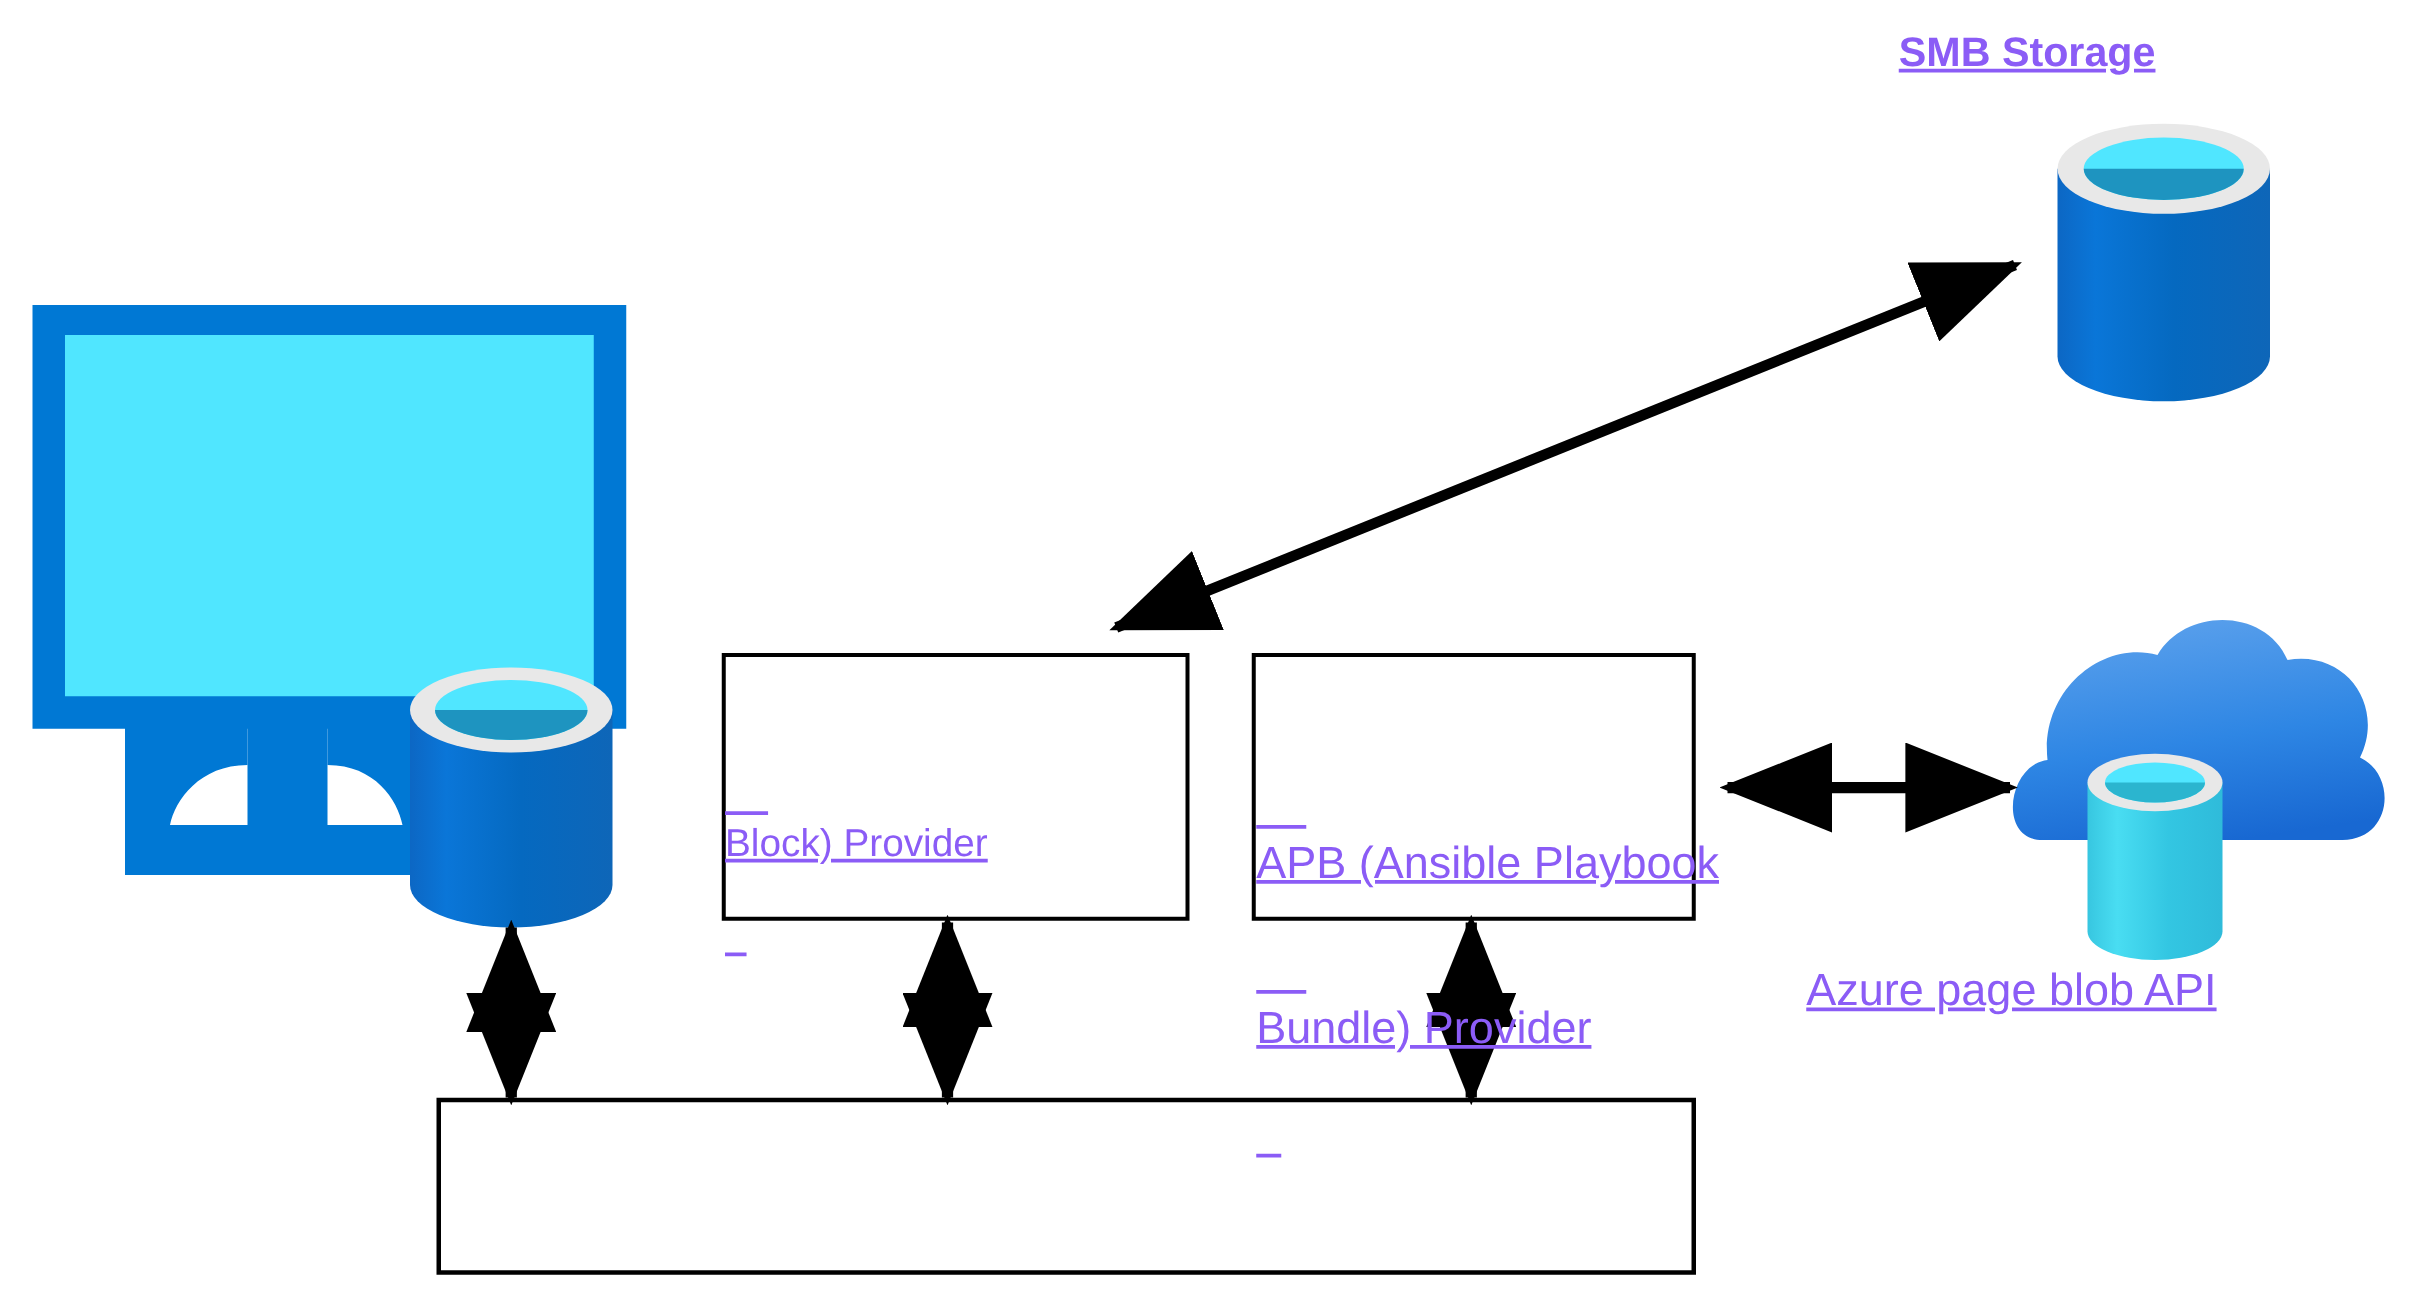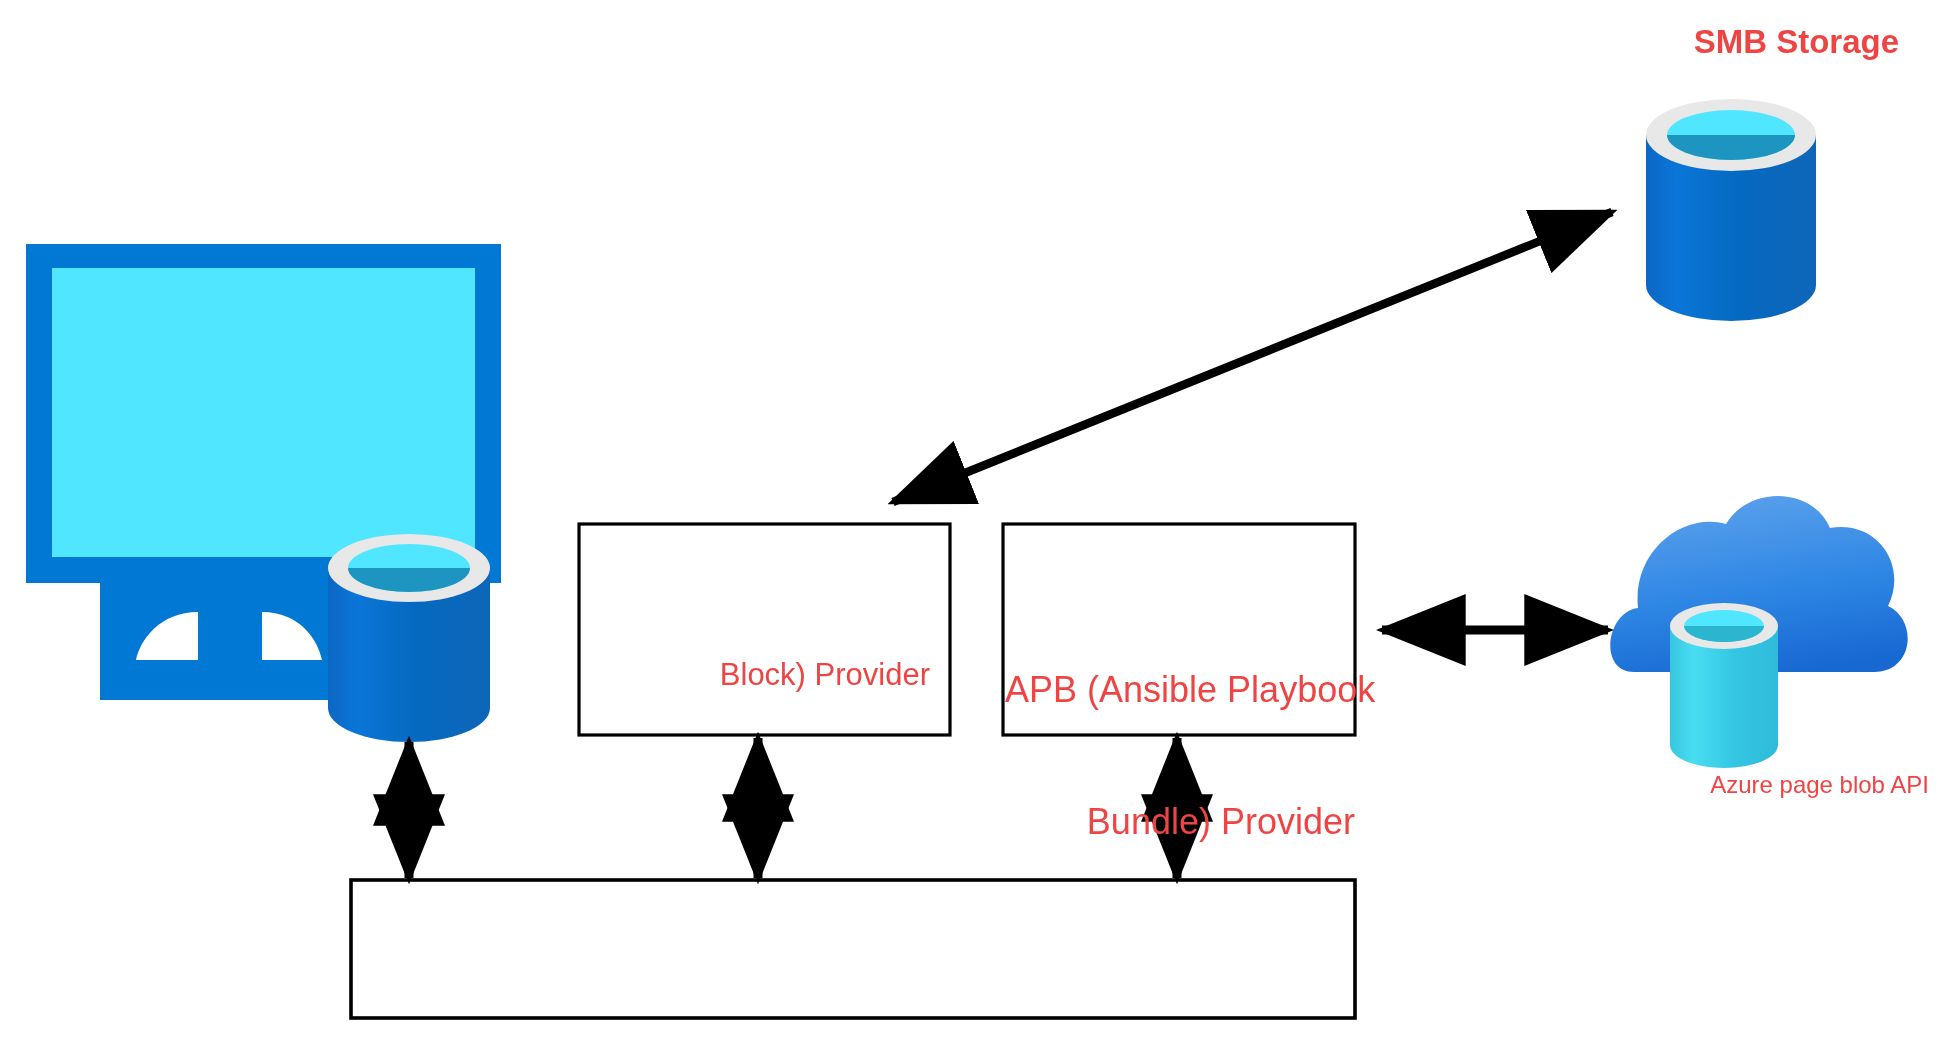--- a/index.html
+++ b/index.html
@@ -21,38 +21,39 @@
   #diagram-svg {
     position: absolute;
     left: 0;
     top: 0;
     width: 1939px;
     height: 1040px;
   }
   
   .lbl {
     position: absolute;
-    color: #ef4444;
+    color: #8b5cf6;
     white-space: pre;
-    text-align: right;
+    text-align: left;
     line-height: 1.22;
+    text-decoration: underline;
   }
   .lbl-bold { font-weight: bold; }
 
   #smb-storage-title {
     left: 1519px; top: 22px; width: 380px;
     font-size: 33px;
   }
   #cloud-storage-title {
     left: 1529px; top: 455px; width: 380px;
     font-size: 33px;
   }
   #azure-api-label {
-    left: 1509px; top: 770px; width: 420px;
-    font-size: 24px;
+    left: 1445px; top: 770px; width: 420px;
+    font-size: 36px;
   }
   #smb-provider-label {
     left: 580px; top: 580px; width: 350px;
     font-size: 31px;
   }
   #apb-provider-label {
     left: 1005px; top: 580px; width: 350px;
     font-size: 36px;
   }
   #cloud-cache-label {

